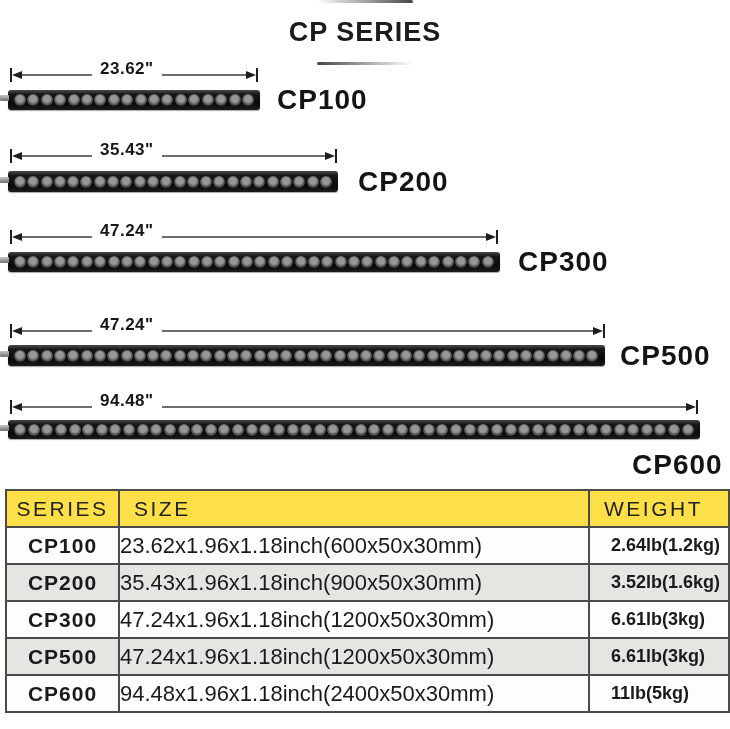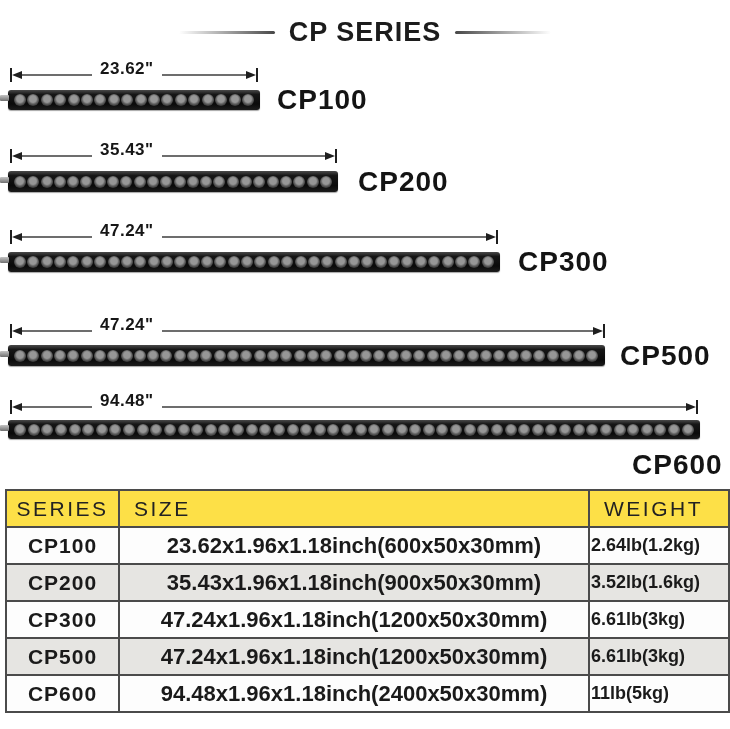--- a/index.html
+++ b/index.html
@@ -5,21 +5,21 @@
   html,body { margin:0; padding:0; }
   body {
     width:730px; height:729px; position:relative; overflow:hidden;
     background:#ffffff; color:#1a1a1a;
     font-family:"Liberation Sans", sans-serif;
   }
 
   
   .title-row {
     position:absolute; top:13px; left:0; right:0; height:38px;
-    display:flex; align-items:center; justify-content:center; gap:14px;
+    display:flex; align-items:center; justify-content:center; gap:14px;flex-direction:column;
   }
   .title-row h1 {
     margin:0; font-size:27px; font-weight:bold; letter-spacing:1px; color:#1c1c1c;
     white-space:nowrap;
   }
   .rule { width:96px; height:3px; border-radius:2px; flex:0 0 auto; }
   .rule-left  { background:linear-gradient(to right, rgba(160,160,160,0), #9a9a9a 55%, #474747); }
   .rule-right { background:linear-gradient(to left,  rgba(160,160,160,0), #9a9a9a 55%, #474747); }
 
   
@@ -93,22 +93,22 @@
     white-space:nowrap; vertical-align:middle;
   }
   .spec thead th {
     background:#fde047; font-weight:normal; font-size:21px; letter-spacing:2.5px;
     text-align:left; padding-left:14px; color:#222;
   }
   .spec thead th:first-child { text-align:center; padding-left:0; }
   .spec tbody tr:nth-child(even) { background:#e6e5e2; }
   .spec tbody tr:nth-child(odd)  { background:#fdfdfd; }
   .spec tbody td:nth-child(1) { text-align:center; font-weight:bold; font-size:21px; letter-spacing:1px; }
-  .spec tbody td:nth-child(2) { text-align:center; font-weight:bold; font-size:22px; }
-  .spec tbody td:nth-child(3) { text-align:left; font-weight:bold; font-size:18px; padding-left:1px; }
+  .spec tbody td:nth-child(2) { font-weight:normal; font-size:22px; }
+  .spec tbody td:nth-child(3) { text-align:left; font-weight:bold; font-size:18px; padding-left:21px; }
 </style>
 </head>
 <body>
 
 <div class="title-row">
   <span class="rule rule-left"></span>
   <h1>CP SERIES</h1>
   <span class="rule rule-right"></span>
 </div>
 

